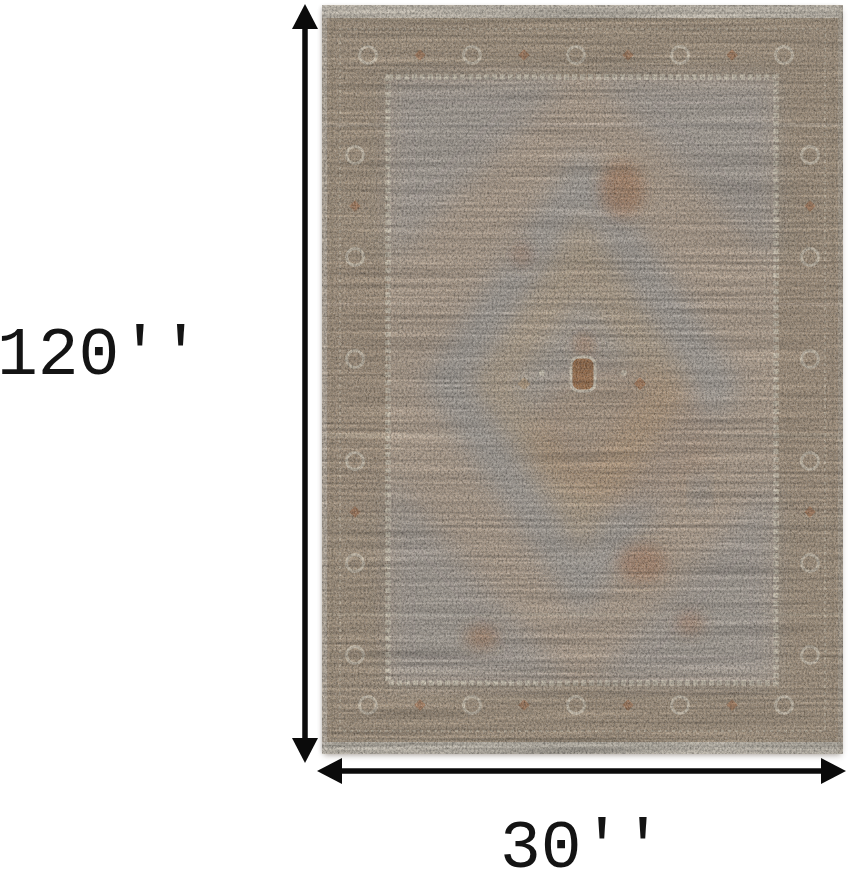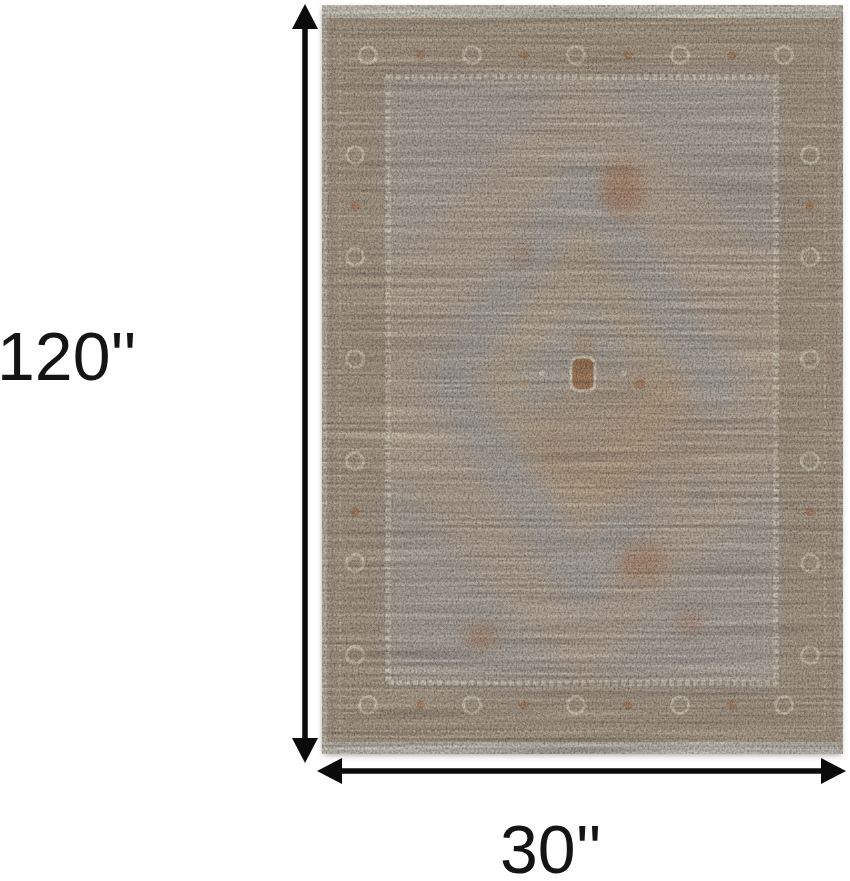--- a/index.html
+++ b/index.html
@@ -1,18 +1,18 @@
 <!DOCTYPE html>
 <html><head>
 <meta charset="utf-8">
 <style>
   html,body{margin:0;padding:0;background:#ffffff;}
   body{width:850px;height:881px;overflow:hidden;}
   .canvas{position:relative;width:850px;height:881px;background:#ffffff;
-          font-family:Liberation Sans, sans-serif;}
+          font-family:Liberation Mono, monospace;}
   .rug{position:absolute;left:322px;top:5px;width:521px;height:749px;
        box-shadow:0 3px 6px -2px rgba(70,58,45,.45), -2px 0 4px -2px rgba(70,58,45,.25);}
   .dims{position:absolute;left:0;top:0;width:850px;height:881px;pointer-events:none;}
   .dim-label{position:absolute;color:#141414;font-size:68px;line-height:1;
              letter-spacing:0;white-space:nowrap;}
   .dim-label.h{left:-3px;top:322px;}
   .dim-label.w{left:500px;top:815px;}
 </style>
 </head>
 <body>

